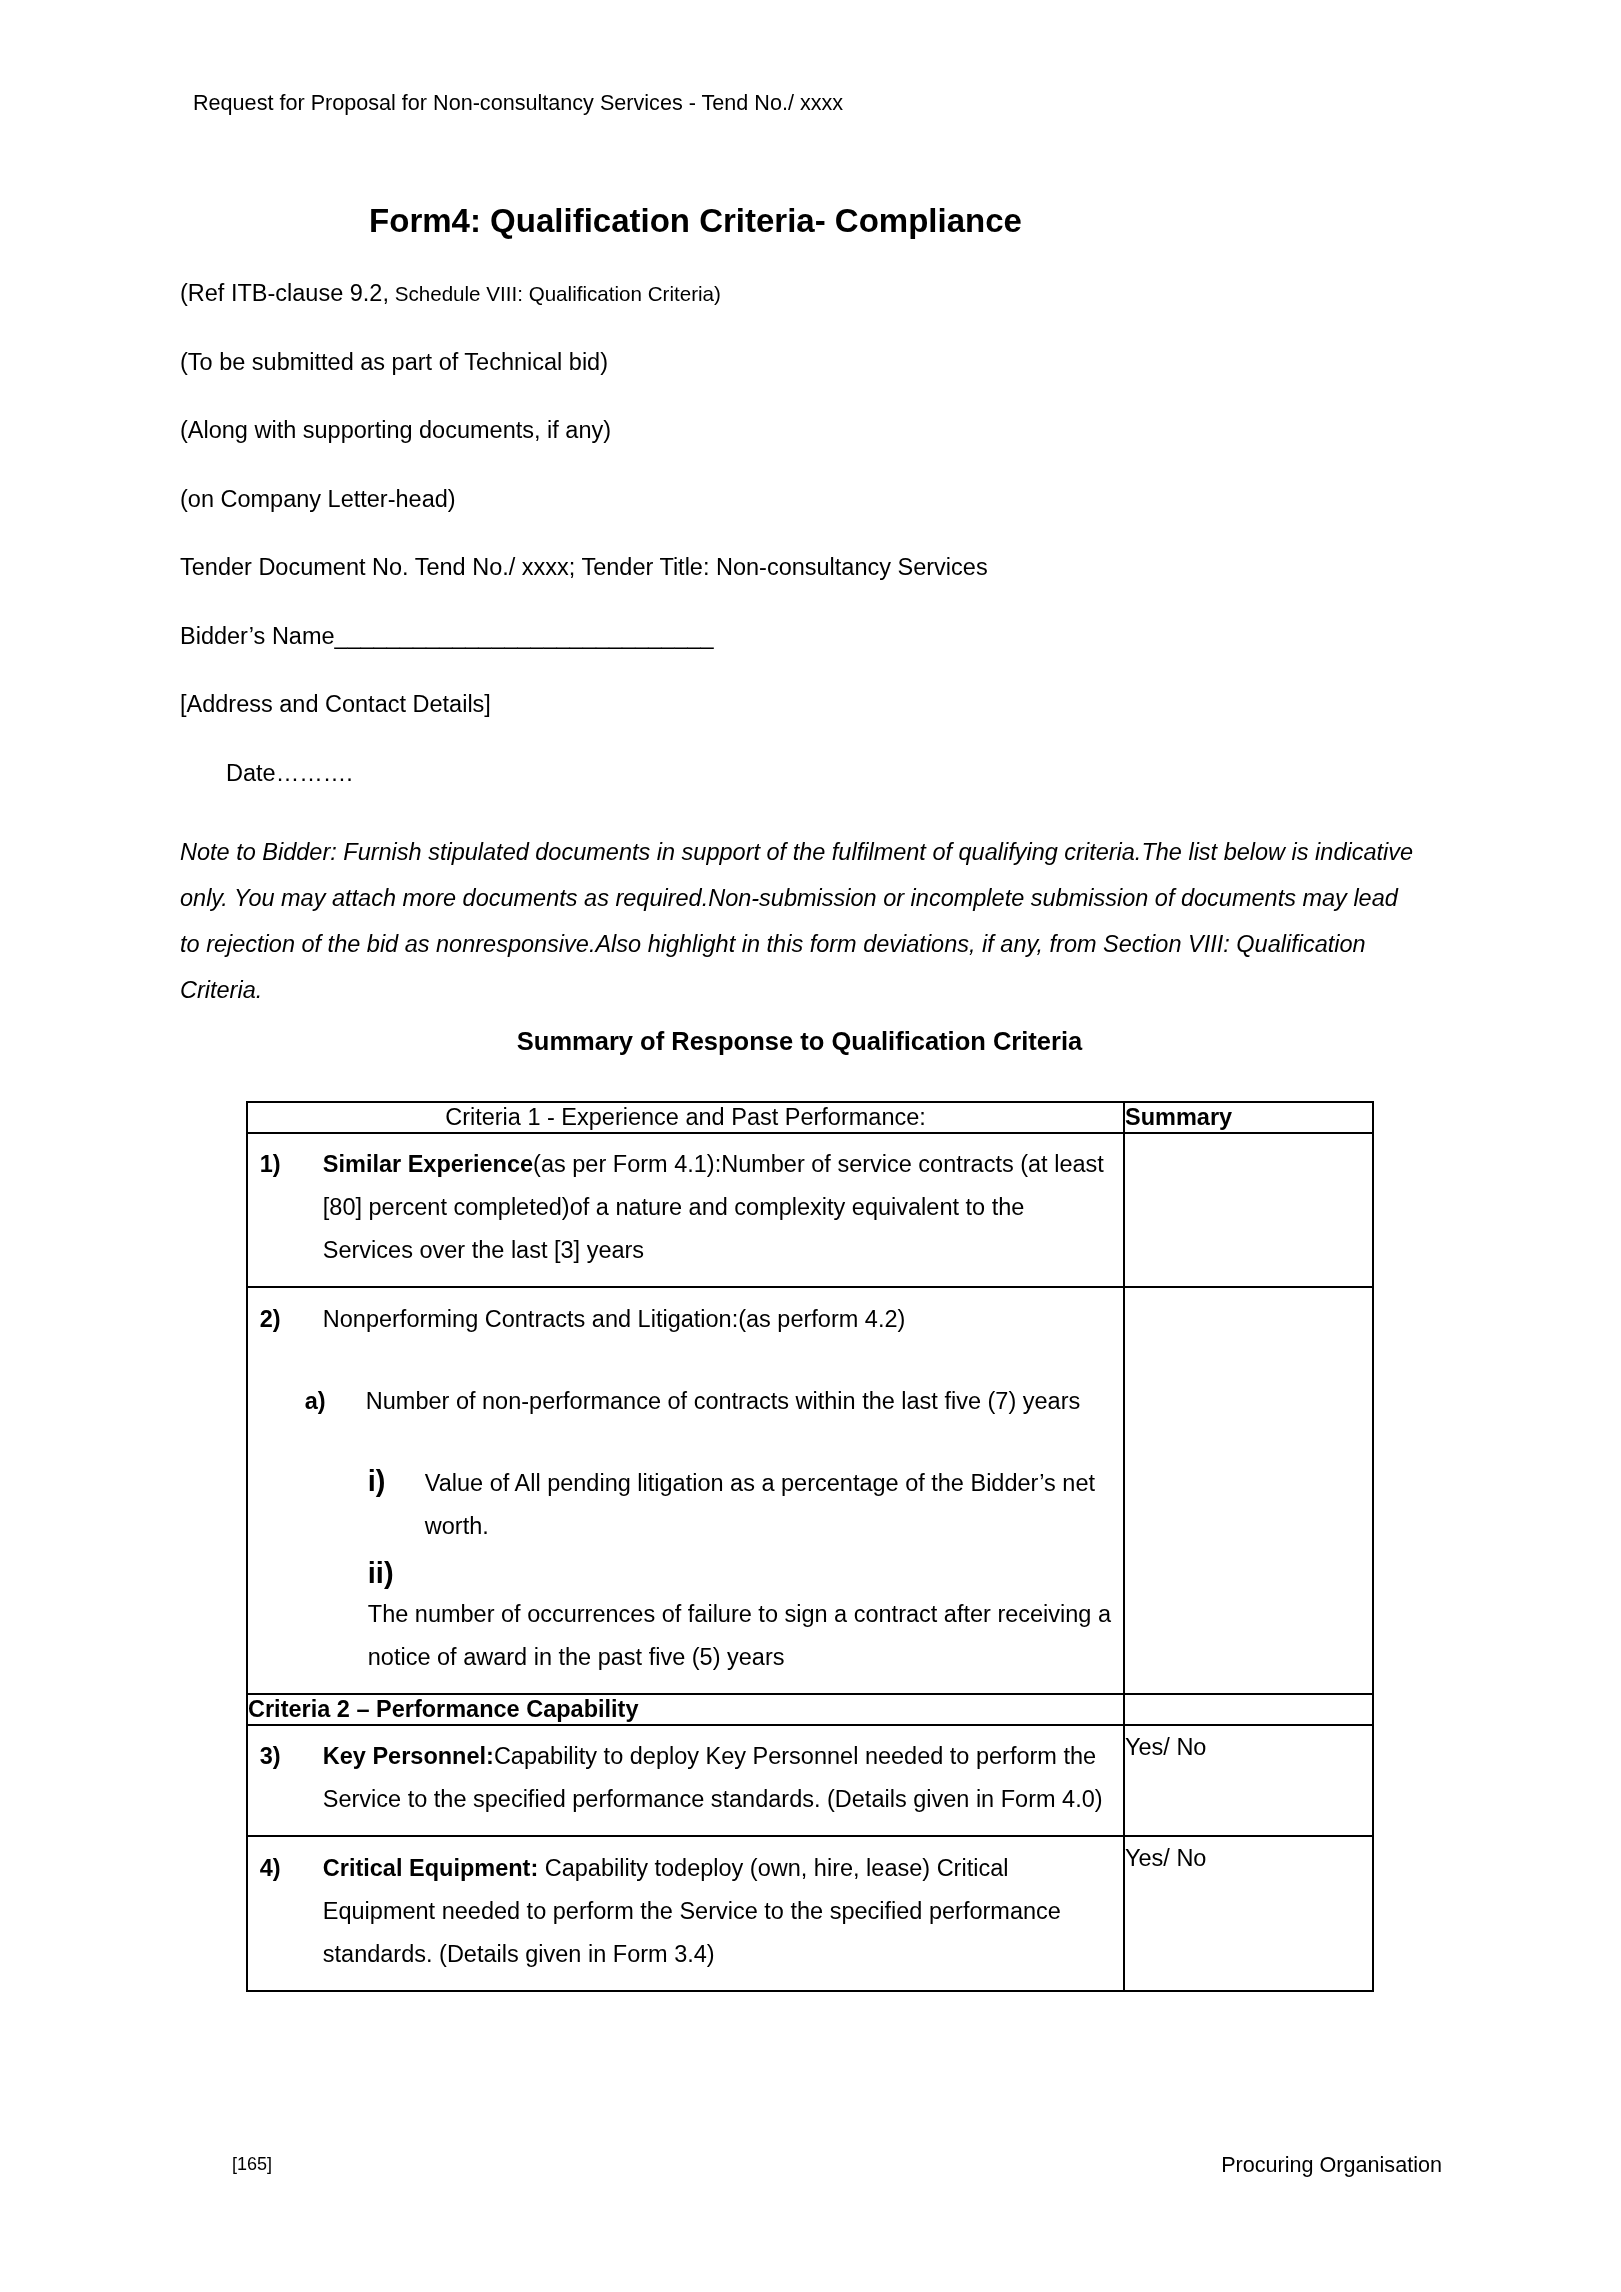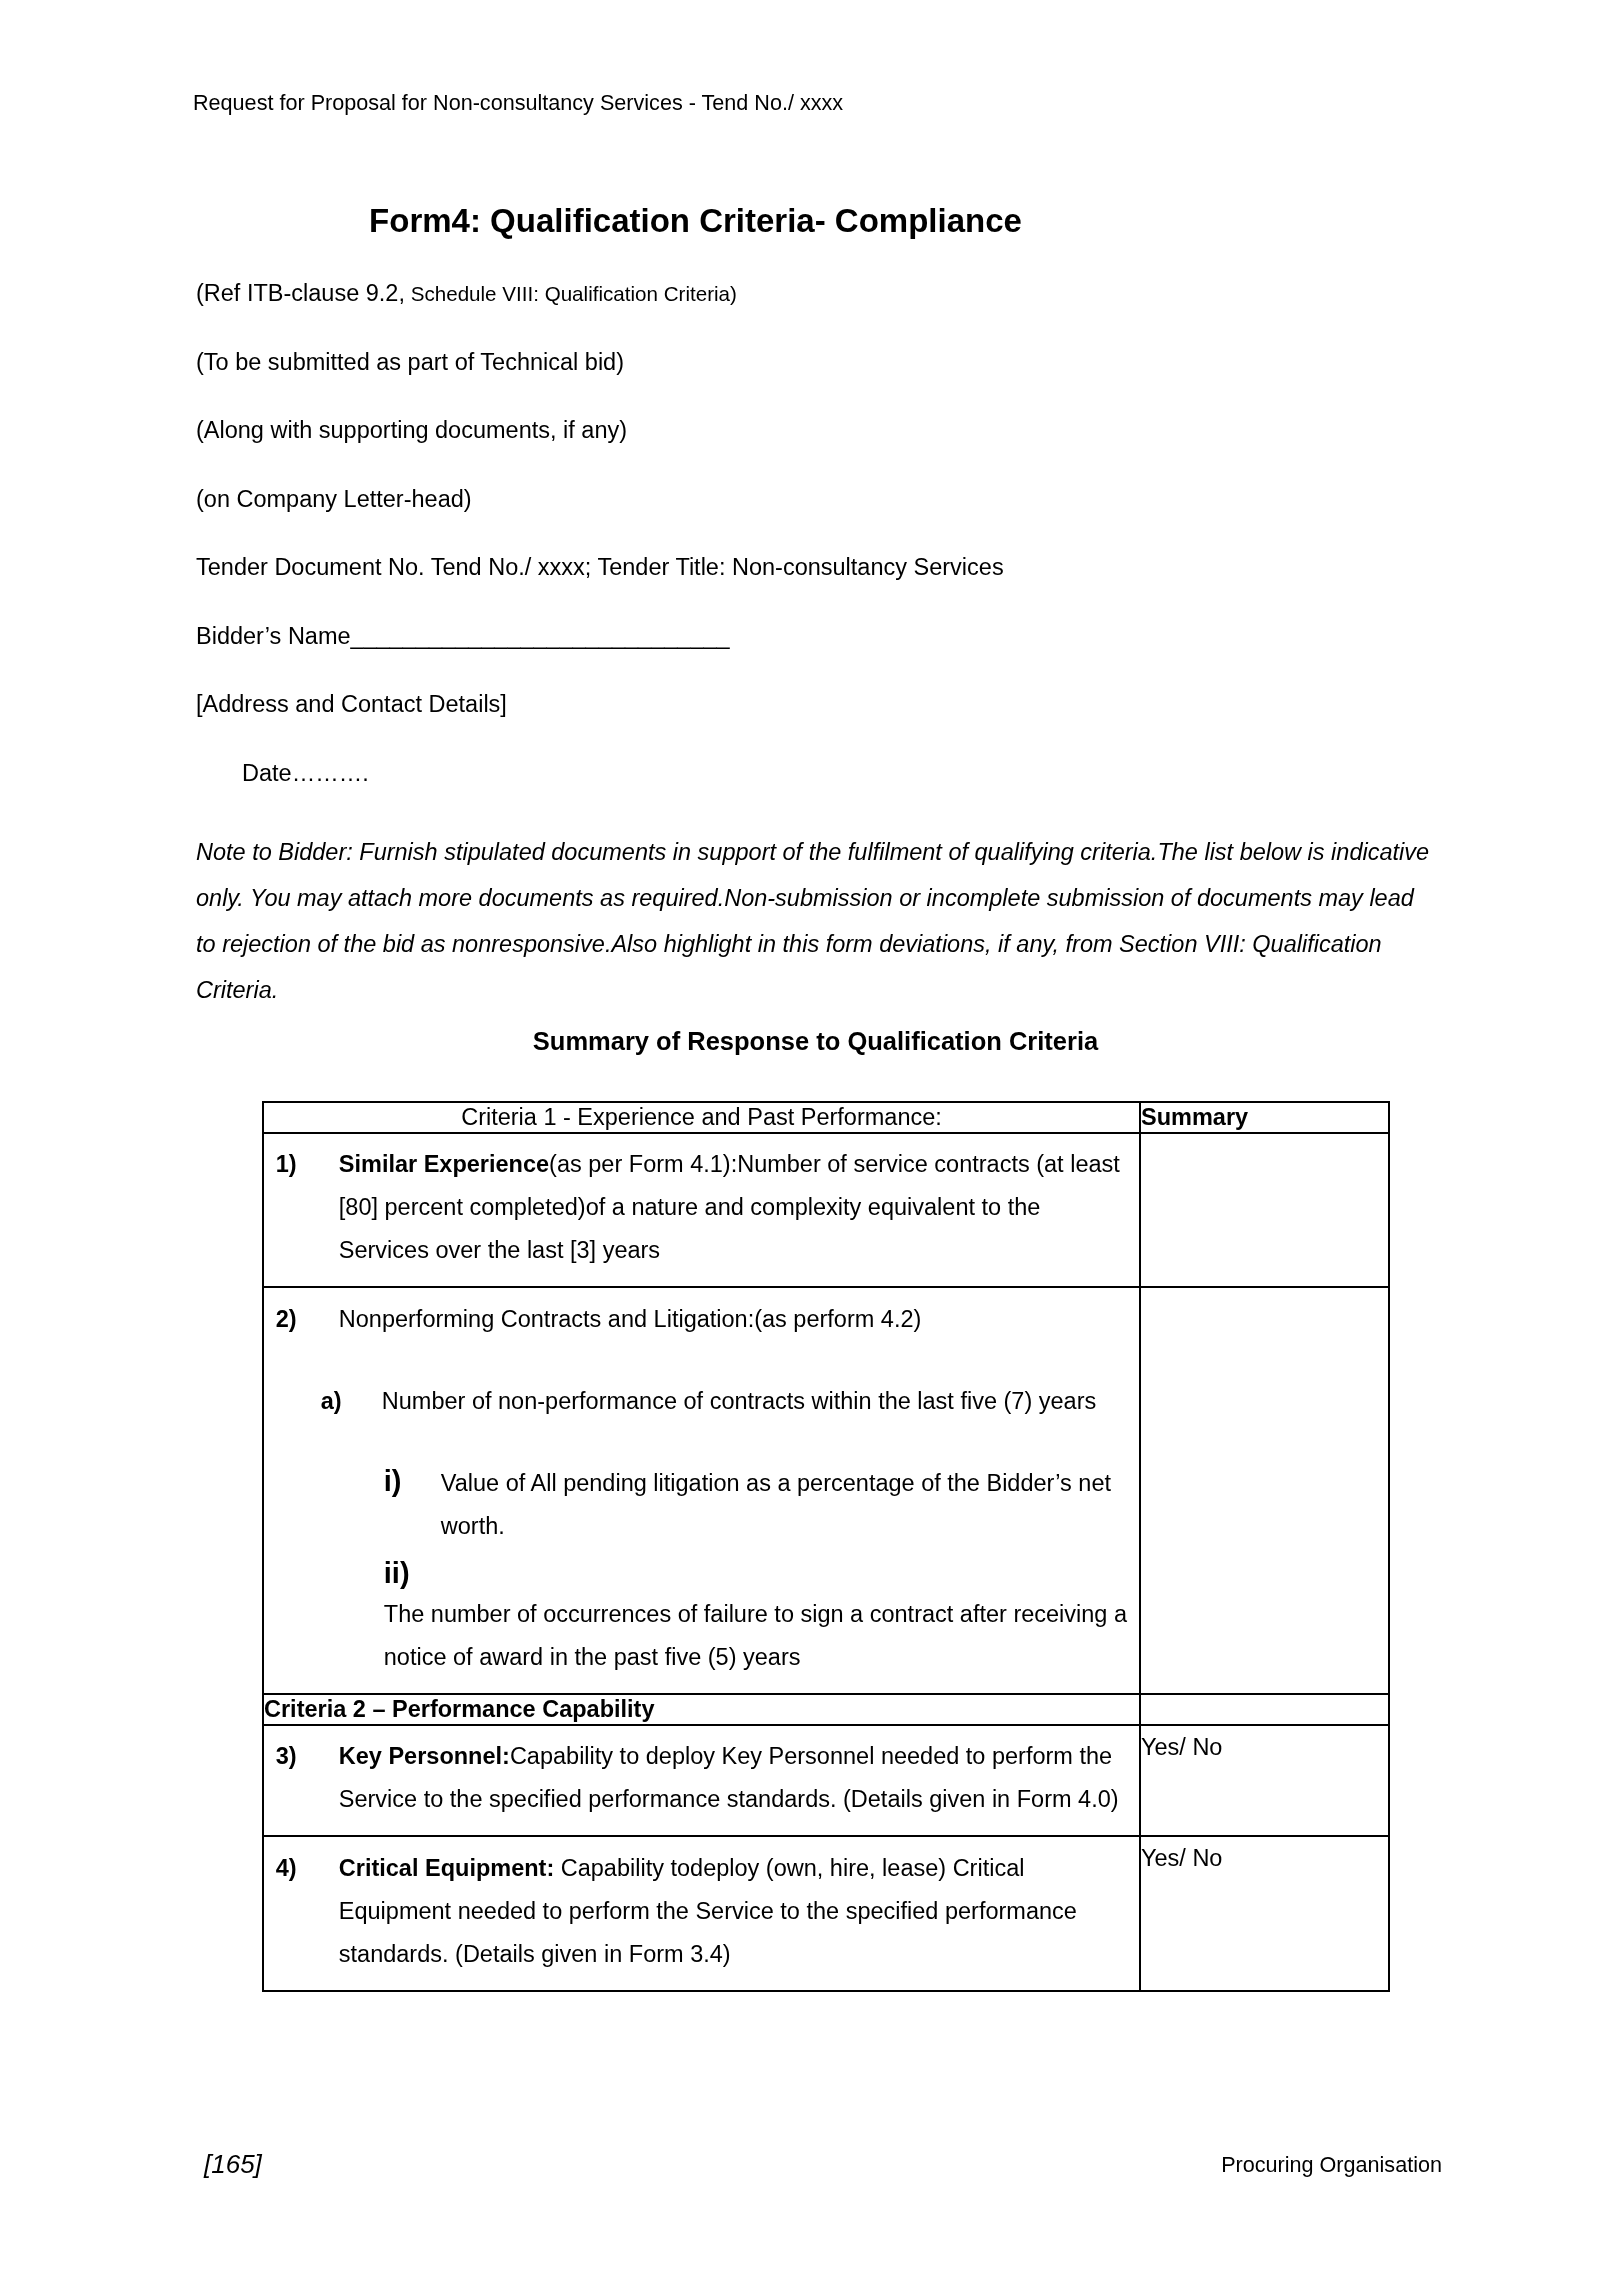--- a/index.html
+++ b/index.html
@@ -5,21 +5,21 @@
   html,body{margin:0;padding:0;}
   body{
     width:1621px;height:2293px;position:relative;overflow:hidden;
     background:#ffffff;color:#000000;
     font-family:"Liberation Sans","DejaVu Sans",sans-serif;
     -webkit-font-smoothing:antialiased;
   }
   .page-header{position:absolute;left:193px;top:90px;font-size:21.6px;line-height:25.5px;}
   .doc-title{position:absolute;left:0;top:199px;width:1391px;text-align:center;
     font-size:33px;font-weight:700;line-height:43px;}
-  .content{position:absolute;left:196px;top:281px;width:1239px;font-size:23.5px;}
+  .content{position:absolute;left:180px;top:281px;width:1239px;font-size:23.5px;}
   .pline{margin:0 0 43px 0;line-height:25.5px;white-space:nowrap;}
   .ref-small{font-size:20.6px;}
   .blank-line{letter-spacing:0;}
   .ref-row{display:flex;align-items:baseline;}
   .date-part{margin-left:46px;}
   .note{font-style:italic;line-height:46px;margin:15.7px 0 0 0;white-space:normal;
     text-align:left;}
   .summary-heading{margin:13.7px 0 0 0;text-align:center;font-weight:700;font-size:25.5px;
     line-height:29px;}
   table.qual-table{margin:45px 0 0 66px;width:1124px;border-collapse:collapse;
@@ -34,21 +34,21 @@
   .inum{flex:none;width:63px;font-weight:700;}
   .itext{flex:1;min-width:0;}
   .sub-a{margin:39px 0 0 45px;}
   .inum-a{flex:none;width:61px;font-weight:700;}
   .sub-i{margin:39px 0 0 108px;}
   .sub-i + .sub-i{margin-top:5.9px;flex-direction:column;}
   .inum-i{flex:none;width:57px;font-weight:700;font-size:29px;line-height:39px;}
   .bold{font-weight:700;text-align:right;}
   .crit2-cell{font-weight:700;padding:13.7px 9.8px 35px 11.8px;line-height:29px;}
   .summary-cell{padding:9.8px 7.8px 13.7px 15.7px;line-height:43px;}
-  .footer-left{position:absolute;left:204px;top:2152px;font-size:26px;line-height:25.5px;font-style:italic;}
+  .footer-left{position:absolute;left:232px;top:2152px;font-size:18px;line-height:25.5px;}
   .footer-right{position:absolute;right:179px;top:2152px;font-size:21.6px;line-height:25.5px;}
 </style>
 </head>
 <body>
 
 <div class="page-header">Request for Proposal for Non-consultancy Services - Tend No./ xxxx</div>
 
 <div class="doc-title">Form4: Qualification Criteria- Compliance</div>
 
 <div class="content">

